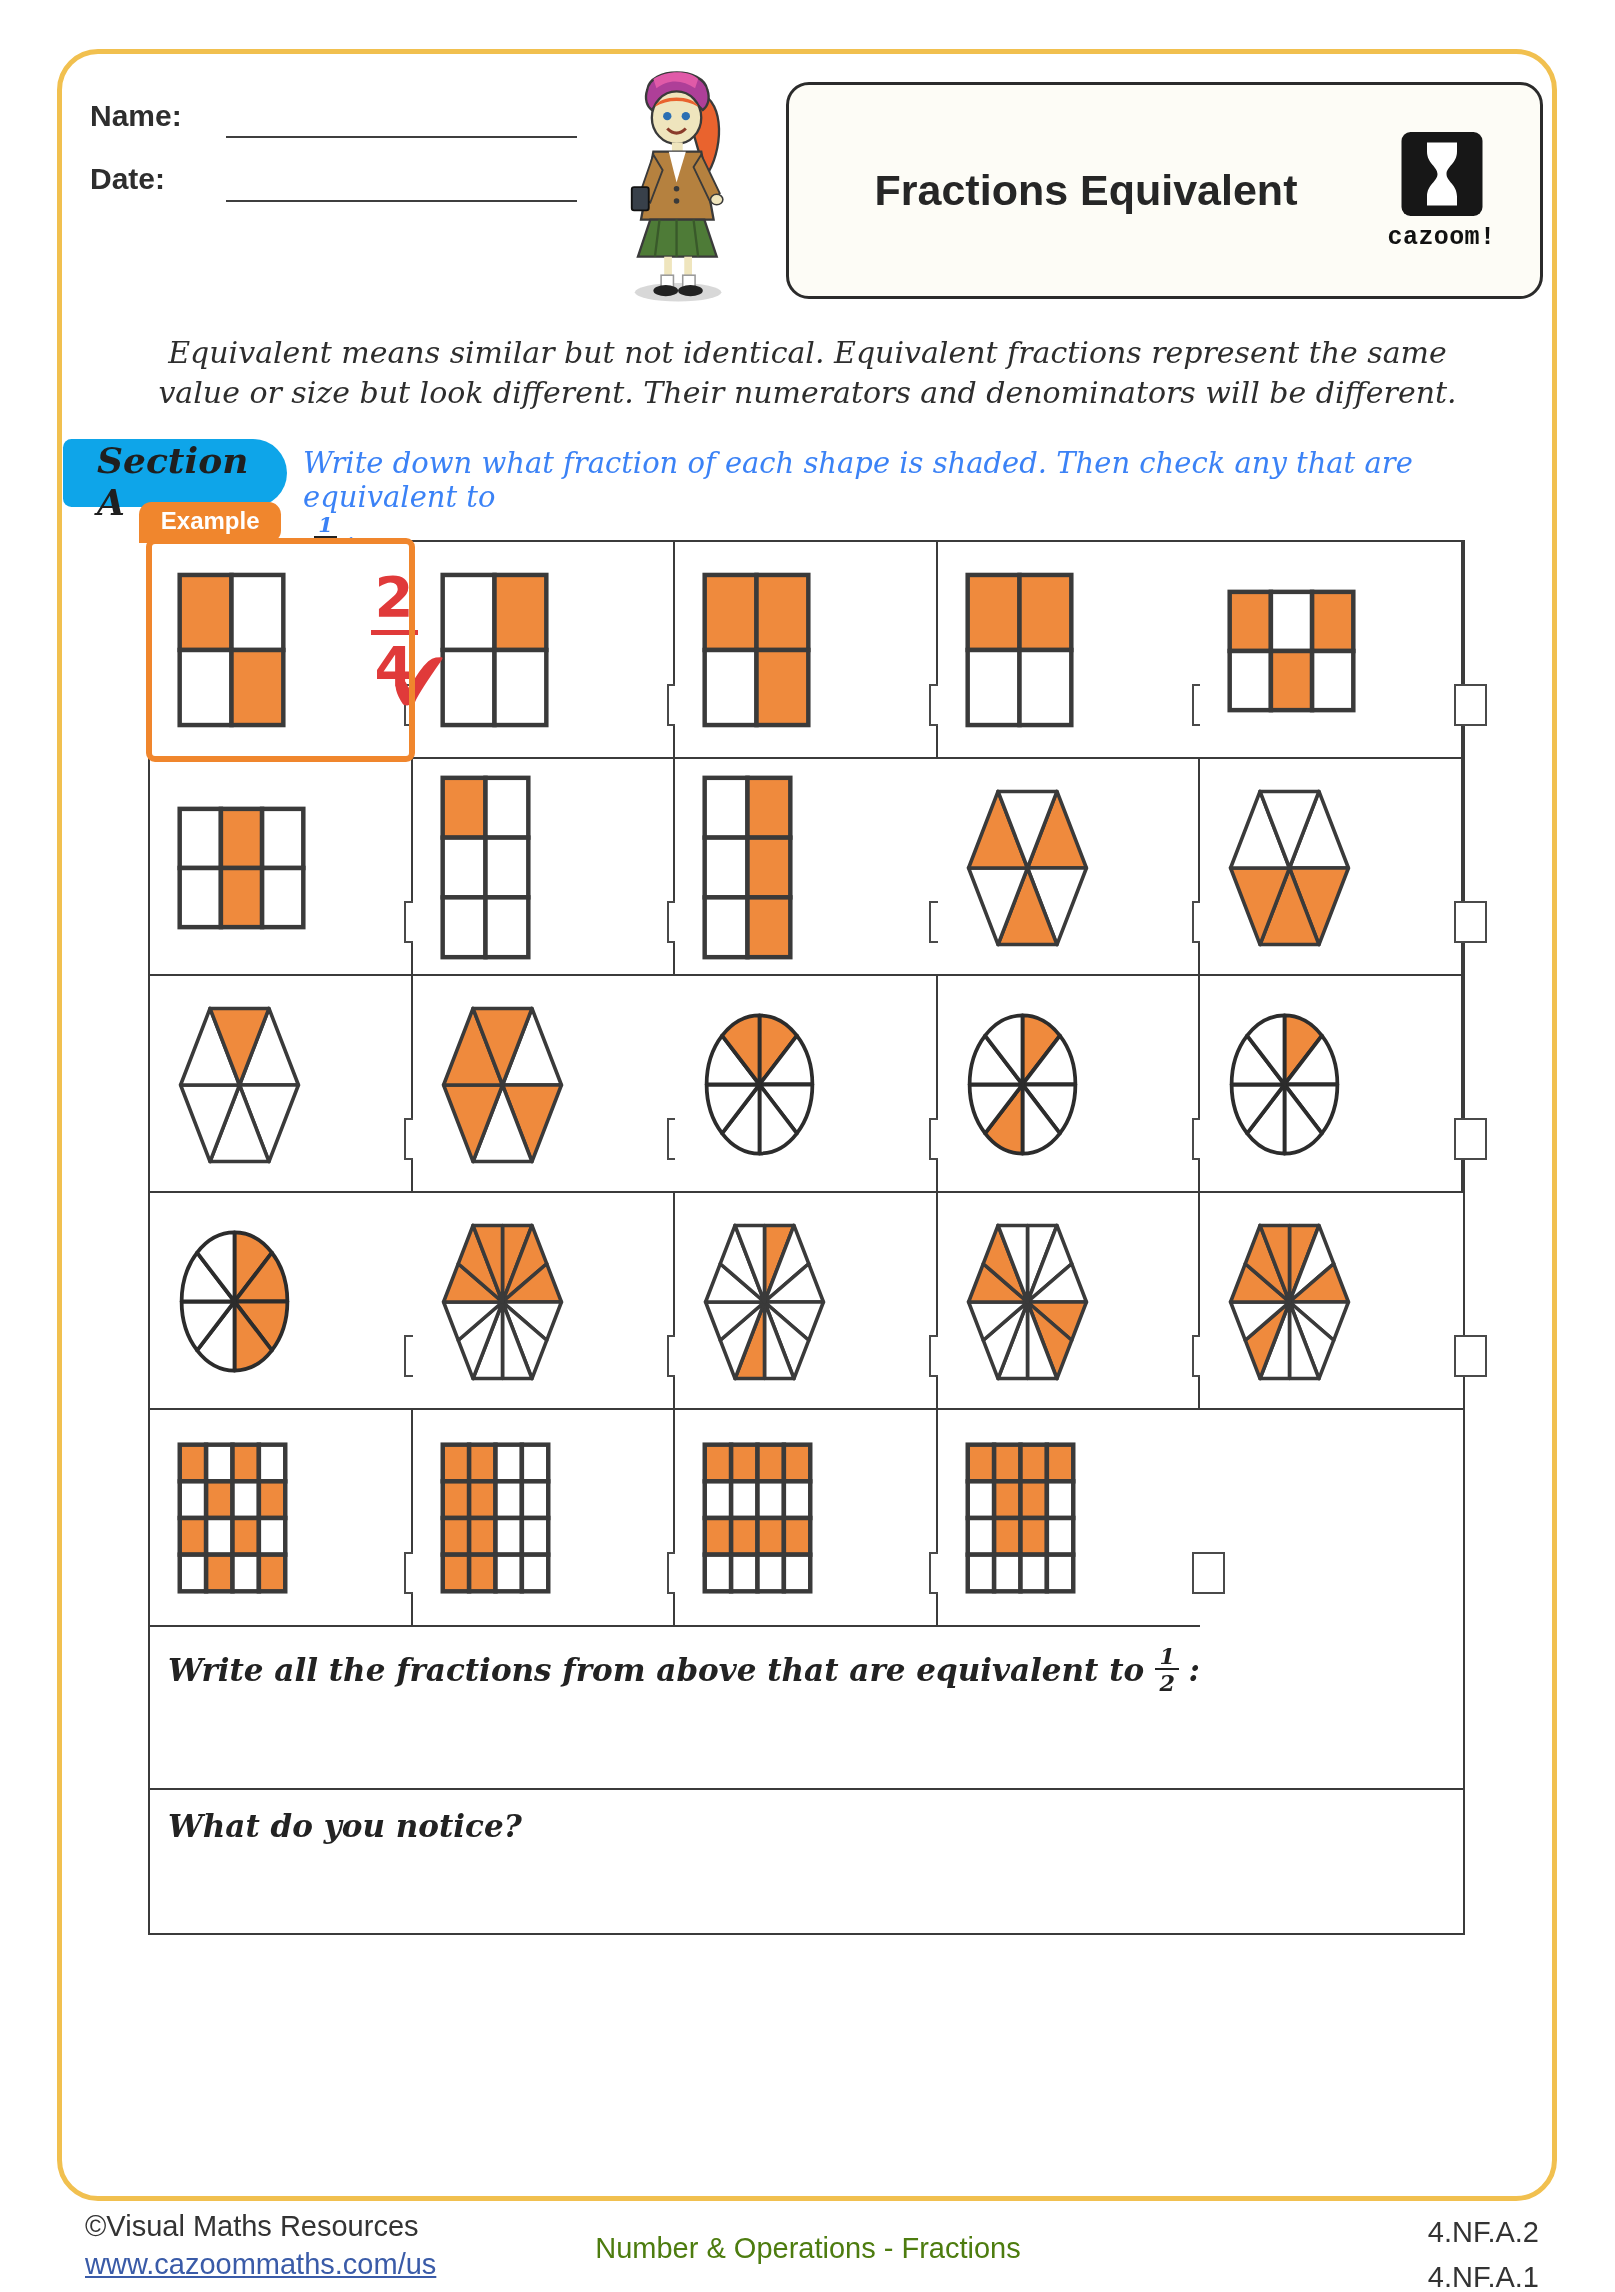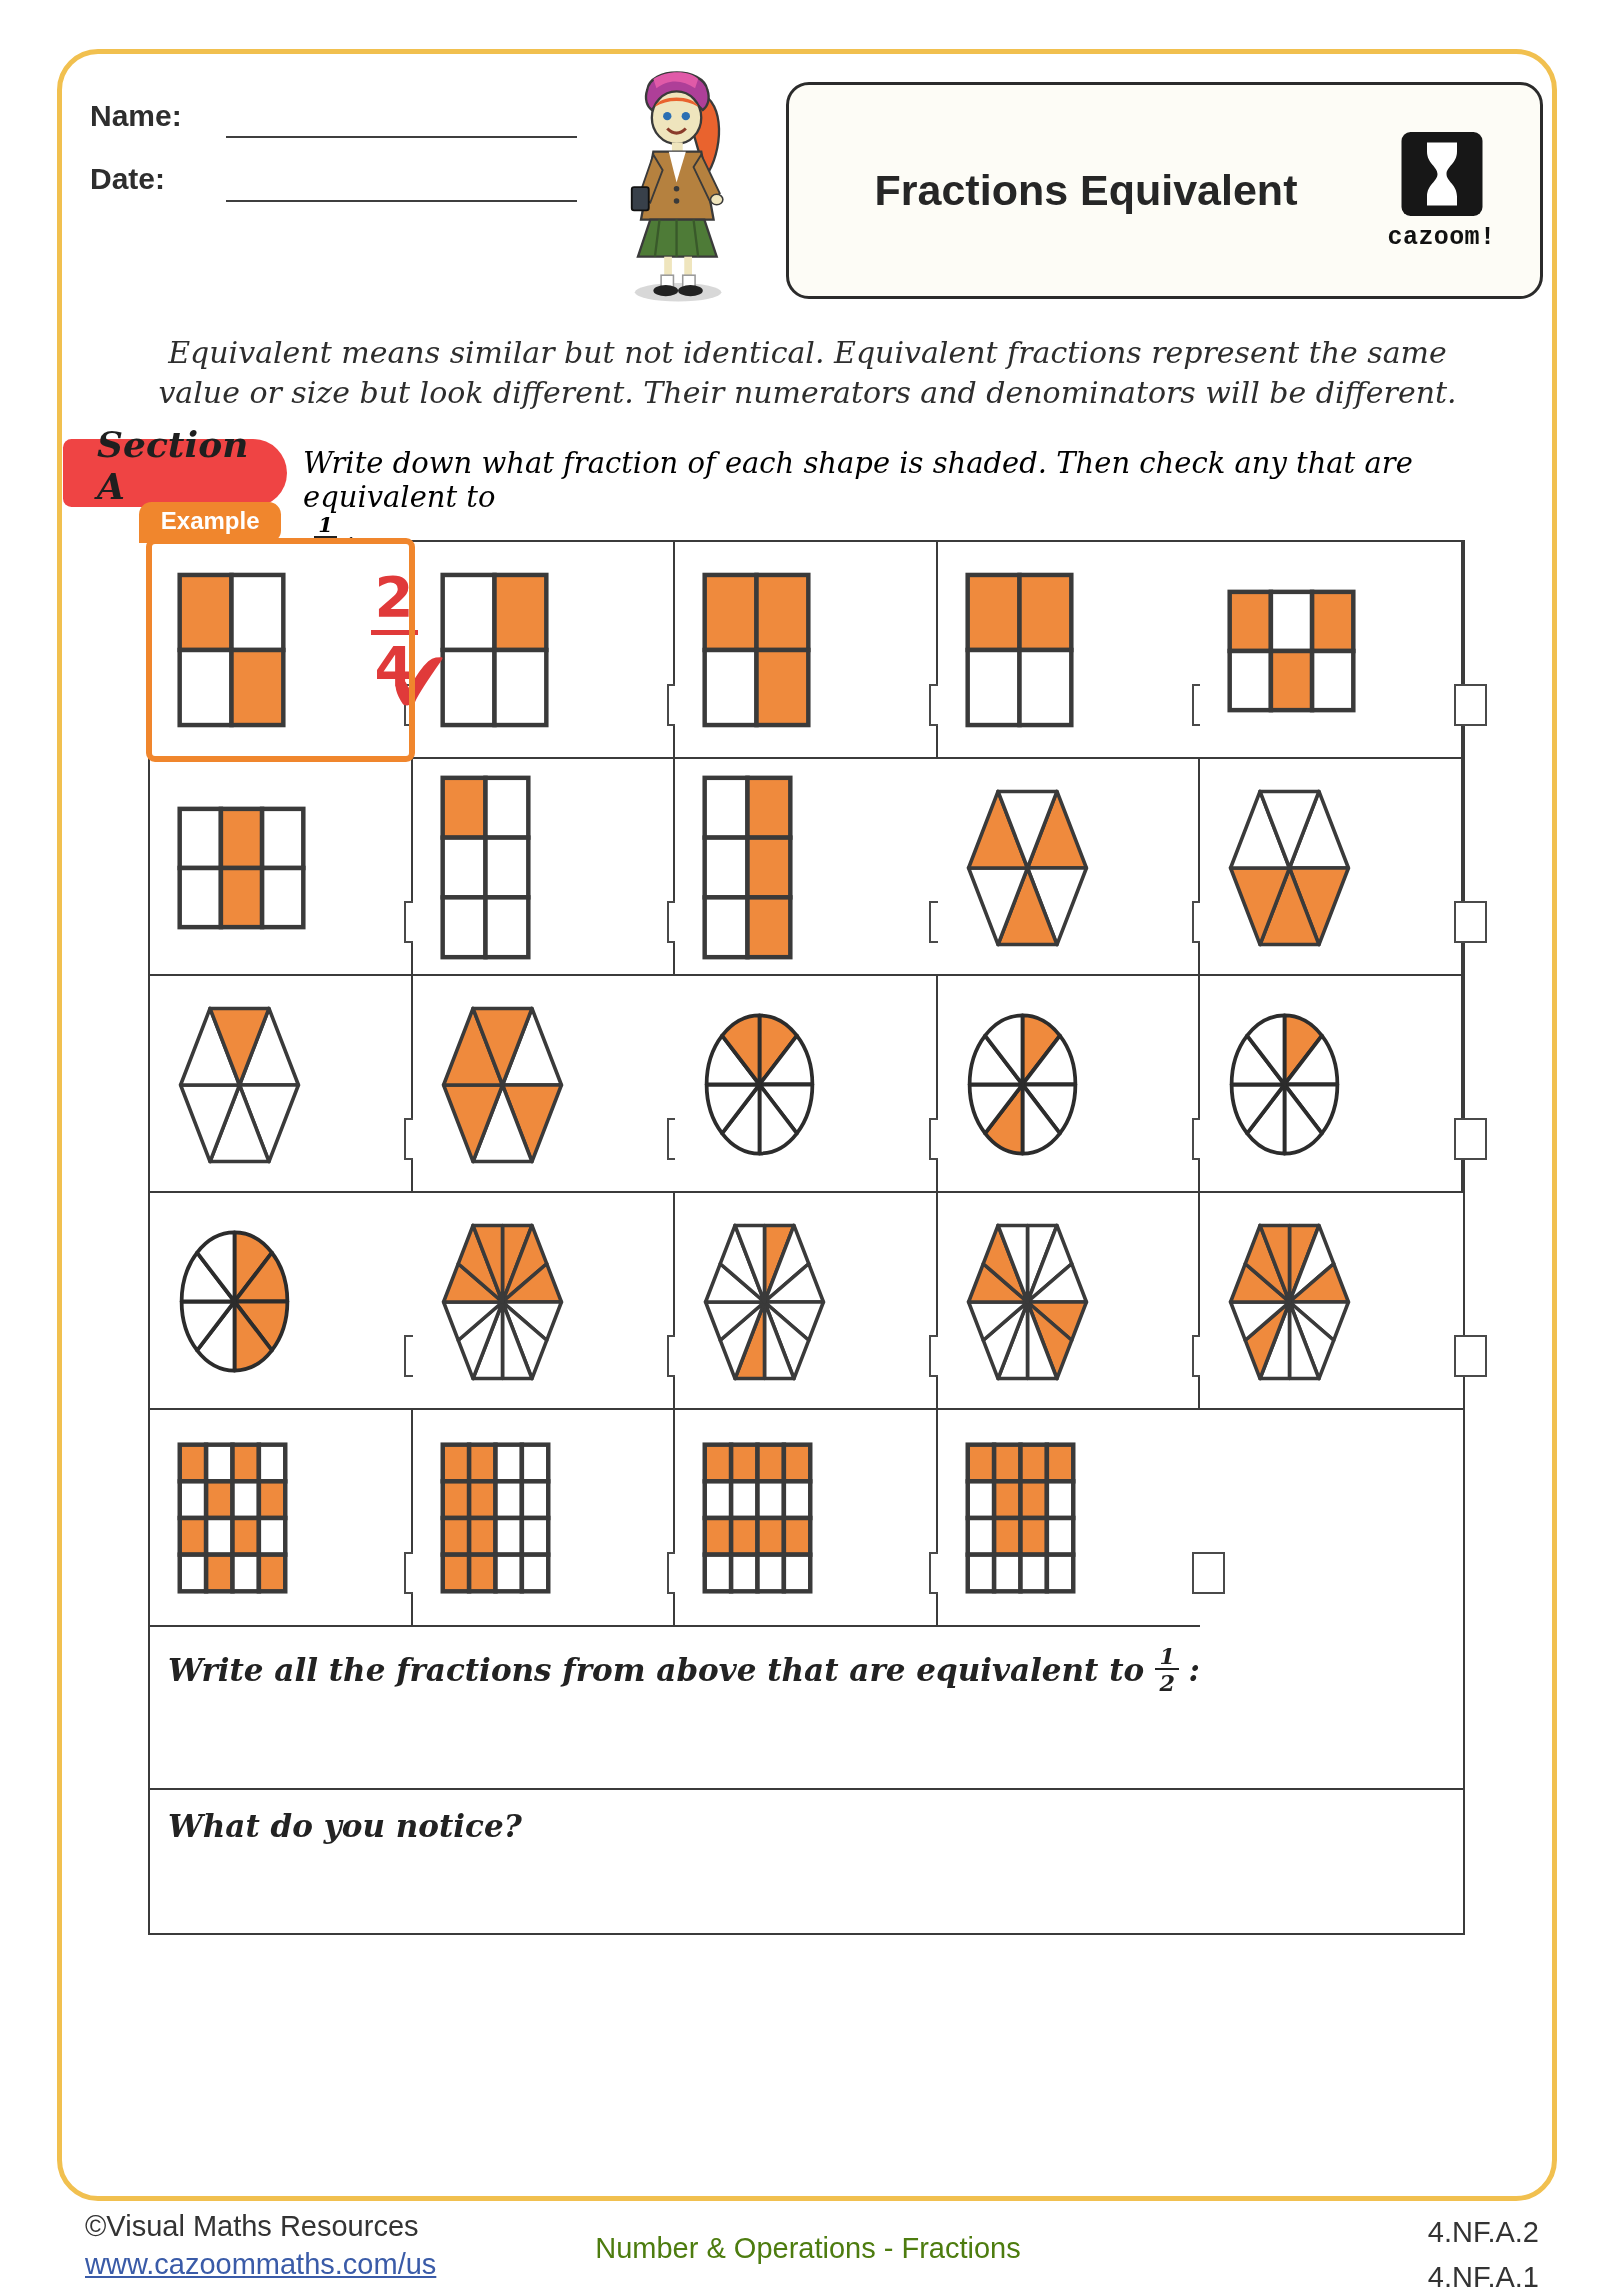--- a/index.html
+++ b/index.html
@@ -12,25 +12,25 @@
   .meta-label{position:absolute;font-size:30px;font-weight:bold;color:#2e2e2e;}
   .meta-line{position:absolute;border-bottom:2.7px solid #3f3f3f;height:0;}
   .title-box{position:absolute;left:786px;top:82px;width:751px;height:211px;background:#FDFCF6;
              border:3.6px solid #2b2b2b;border-radius:23px;display:flex;align-items:center;}
   .title-text{flex:1;text-align:center;font-size:43px;font-weight:bold;color:#262626;line-height:1.22;padding-left:22px;}
   .logo-block{width:161px;text-align:center;padding-right:18px;}
   .logo-word{font-family:Liberation Mono, monospace;font-weight:bold;font-size:25px;color:#111;margin-top:1.8px;letter-spacing:0.4px;}
   
   .intro{position:absolute;left:136px;top:333px;width:1343px;text-align:center;
          font-family:"DejaVu Serif",serif;font-style:italic;font-size:30px;color:#2d2d2d;line-height:1.34;}
-  .section-pill{position:absolute;left:63px;top:439px;width:224px;height:68px;background:#ef4444;
-                border-radius:9px 36px 36px 9px;display:flex;align-items:flex-end;padding-left:34px;box-sizing:border-box;}
+  .section-pill{position:absolute;left:63px;top:439px;width:224px;height:68px;background:#0ea5e9;
+                border-radius:9px 36px 36px 9px;display:flex;align-items:flex-start;padding-left:34px;box-sizing:border-box;}
   .section-pill span{font-family:"DejaVu Serif",serif;font-style:italic;font-weight:bold;font-size:36px;color:#1f1f1f;}
   .instruction{position:absolute;left:303px;top:446px;width:1227px;display:flex;align-items:flex-start;flex-wrap:wrap;
-               font-family:"DejaVu Serif",serif;font-style:italic;font-size:29px;color:#000000;}
+               font-family:"DejaVu Serif",serif;font-style:italic;font-size:29px;color:#3b82f6;}
   .frac{display:inline-flex;flex-direction:column;align-items:center;font-weight:bold;font-size:0.72em;
         line-height:1.05;margin:0 9px 0 10.7px;}
   .frac .den{border-top:2.7px solid #222;padding:1.8px 4.5px 0;}
   .frac .num{padding:0 4.5px;}
   
   .sheet{position:absolute;left:148px;top:540px;width:1313px;border:2.7px solid #3b3b3b;}
   .shape-grid{display:grid;grid-template-columns:repeat(5,1fr);}
   .cell{position:relative;height:215px;border-right:2.7px solid #3b3b3b;border-bottom:2.7px solid #3b3b3b;background:#fff;}
   .cell:nth-child(4n){border-right:none;}
   .checkbox{position:absolute;left:254px;top:142px;width:29px;height:38px;border:2.2px solid #4a4a4a;background:#fff;}

